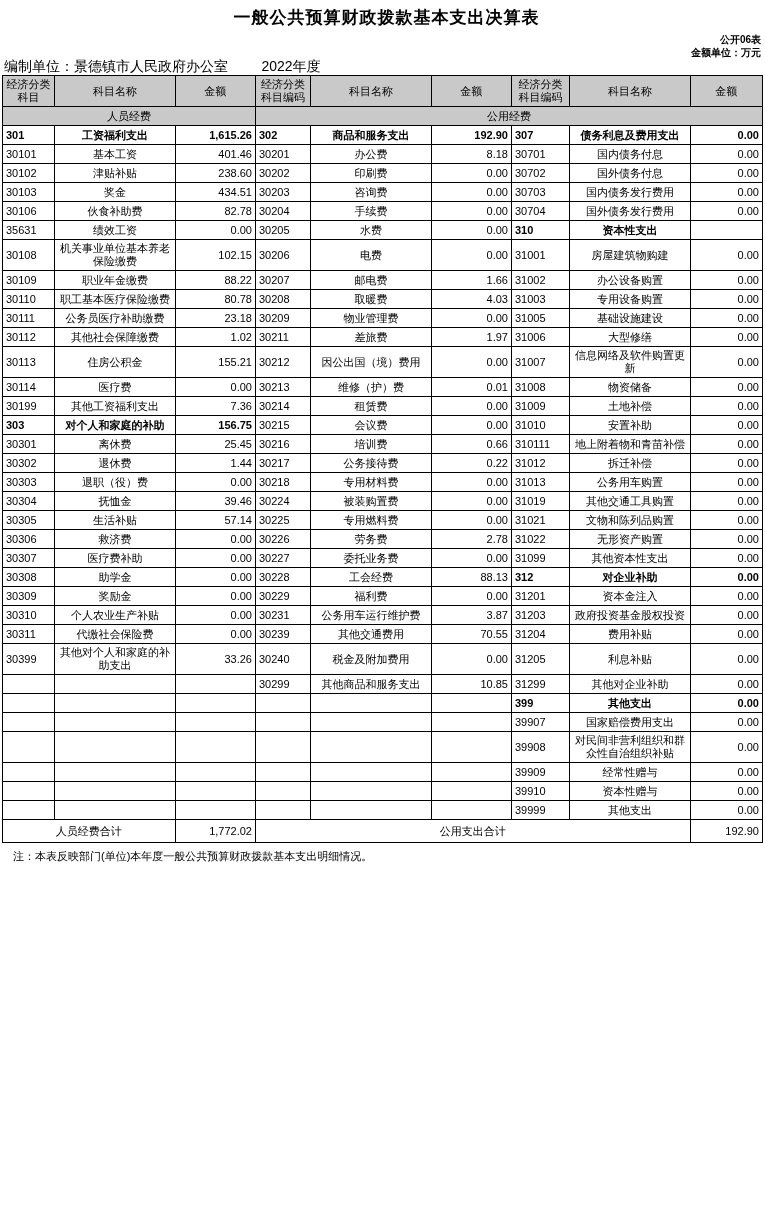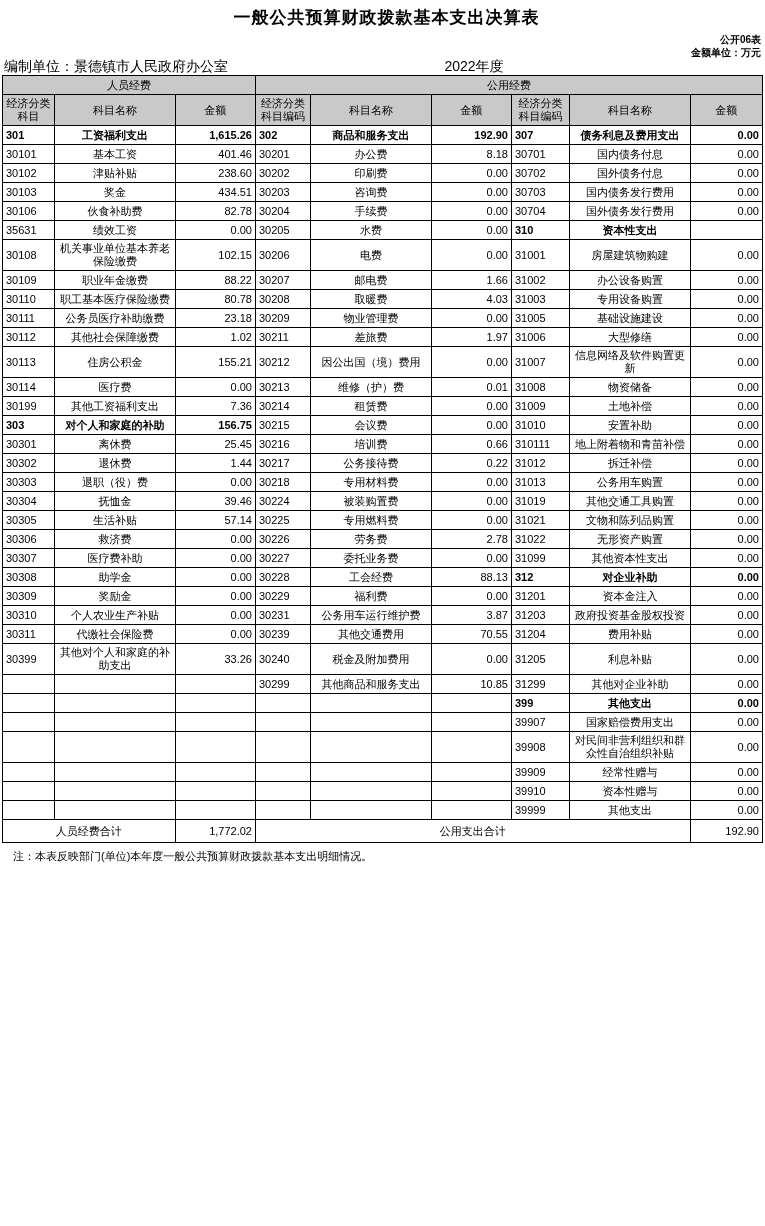--- a/index.html
+++ b/index.html
@@ -37,21 +37,21 @@
     font-weight: bold;
   }
   .meta-row .m1 { text-align: right; }
   .subhead {
     display: flex;
     font-size: 14px;
     line-height: 14px;
     padding: 0 4px 2px 4px;
   }
   .subhead .left { width: 34%; text-align: left; }
-  .subhead .center { width: 32%; text-align: right; }
+  .subhead .center { width: 32%; text-align: left; }
   .subhead .right { width: 34%; text-align: right; }
 
   table.main {
     border-collapse: collapse;
     width: 761px;
     margin-left: 2px;
     table-layout: fixed;
   }
   table.main td, table.main th {
     border: 1px solid #000000;
@@ -147,33 +147,33 @@
         <col class="c3">
       <col class="c4">
         <col class="c5">
         <col class="c6">
       <col class="c7">
         <col class="c8">
         <col class="c9">
     </colgroup>
     <thead>
       <tr>
-        <th class="grouphead" colspan="3">人员经费</th>
-        <th class="grouphead" colspan="6">公用经费</th>
-      </tr>
-      <tr>
         <th class="colhead">经济分类科目</th>
         <th class="colhead">科目名称</th>
         <th class="colhead">金额</th>
         <th class="colhead">经济分类科目编码</th>
         <th class="colhead">科目名称</th>
         <th class="colhead">金额</th>
         <th class="colhead">经济分类科目编码</th>
         <th class="colhead">科目名称</th>
         <th class="colhead">金额</th>
+      </tr>
+      <tr>
+        <th class="grouphead" colspan="3">人员经费</th>
+        <th class="grouphead" colspan="6">公用经费</th>
       </tr>
     </thead>
     <tbody id="table-body">
         <tr>
           <td class="code bold">
             <span class="cellwrap">301</span>
           </td>
           <td class="name bold">
             <span class="cellwrap">工资福利支出</span>
           </td>

